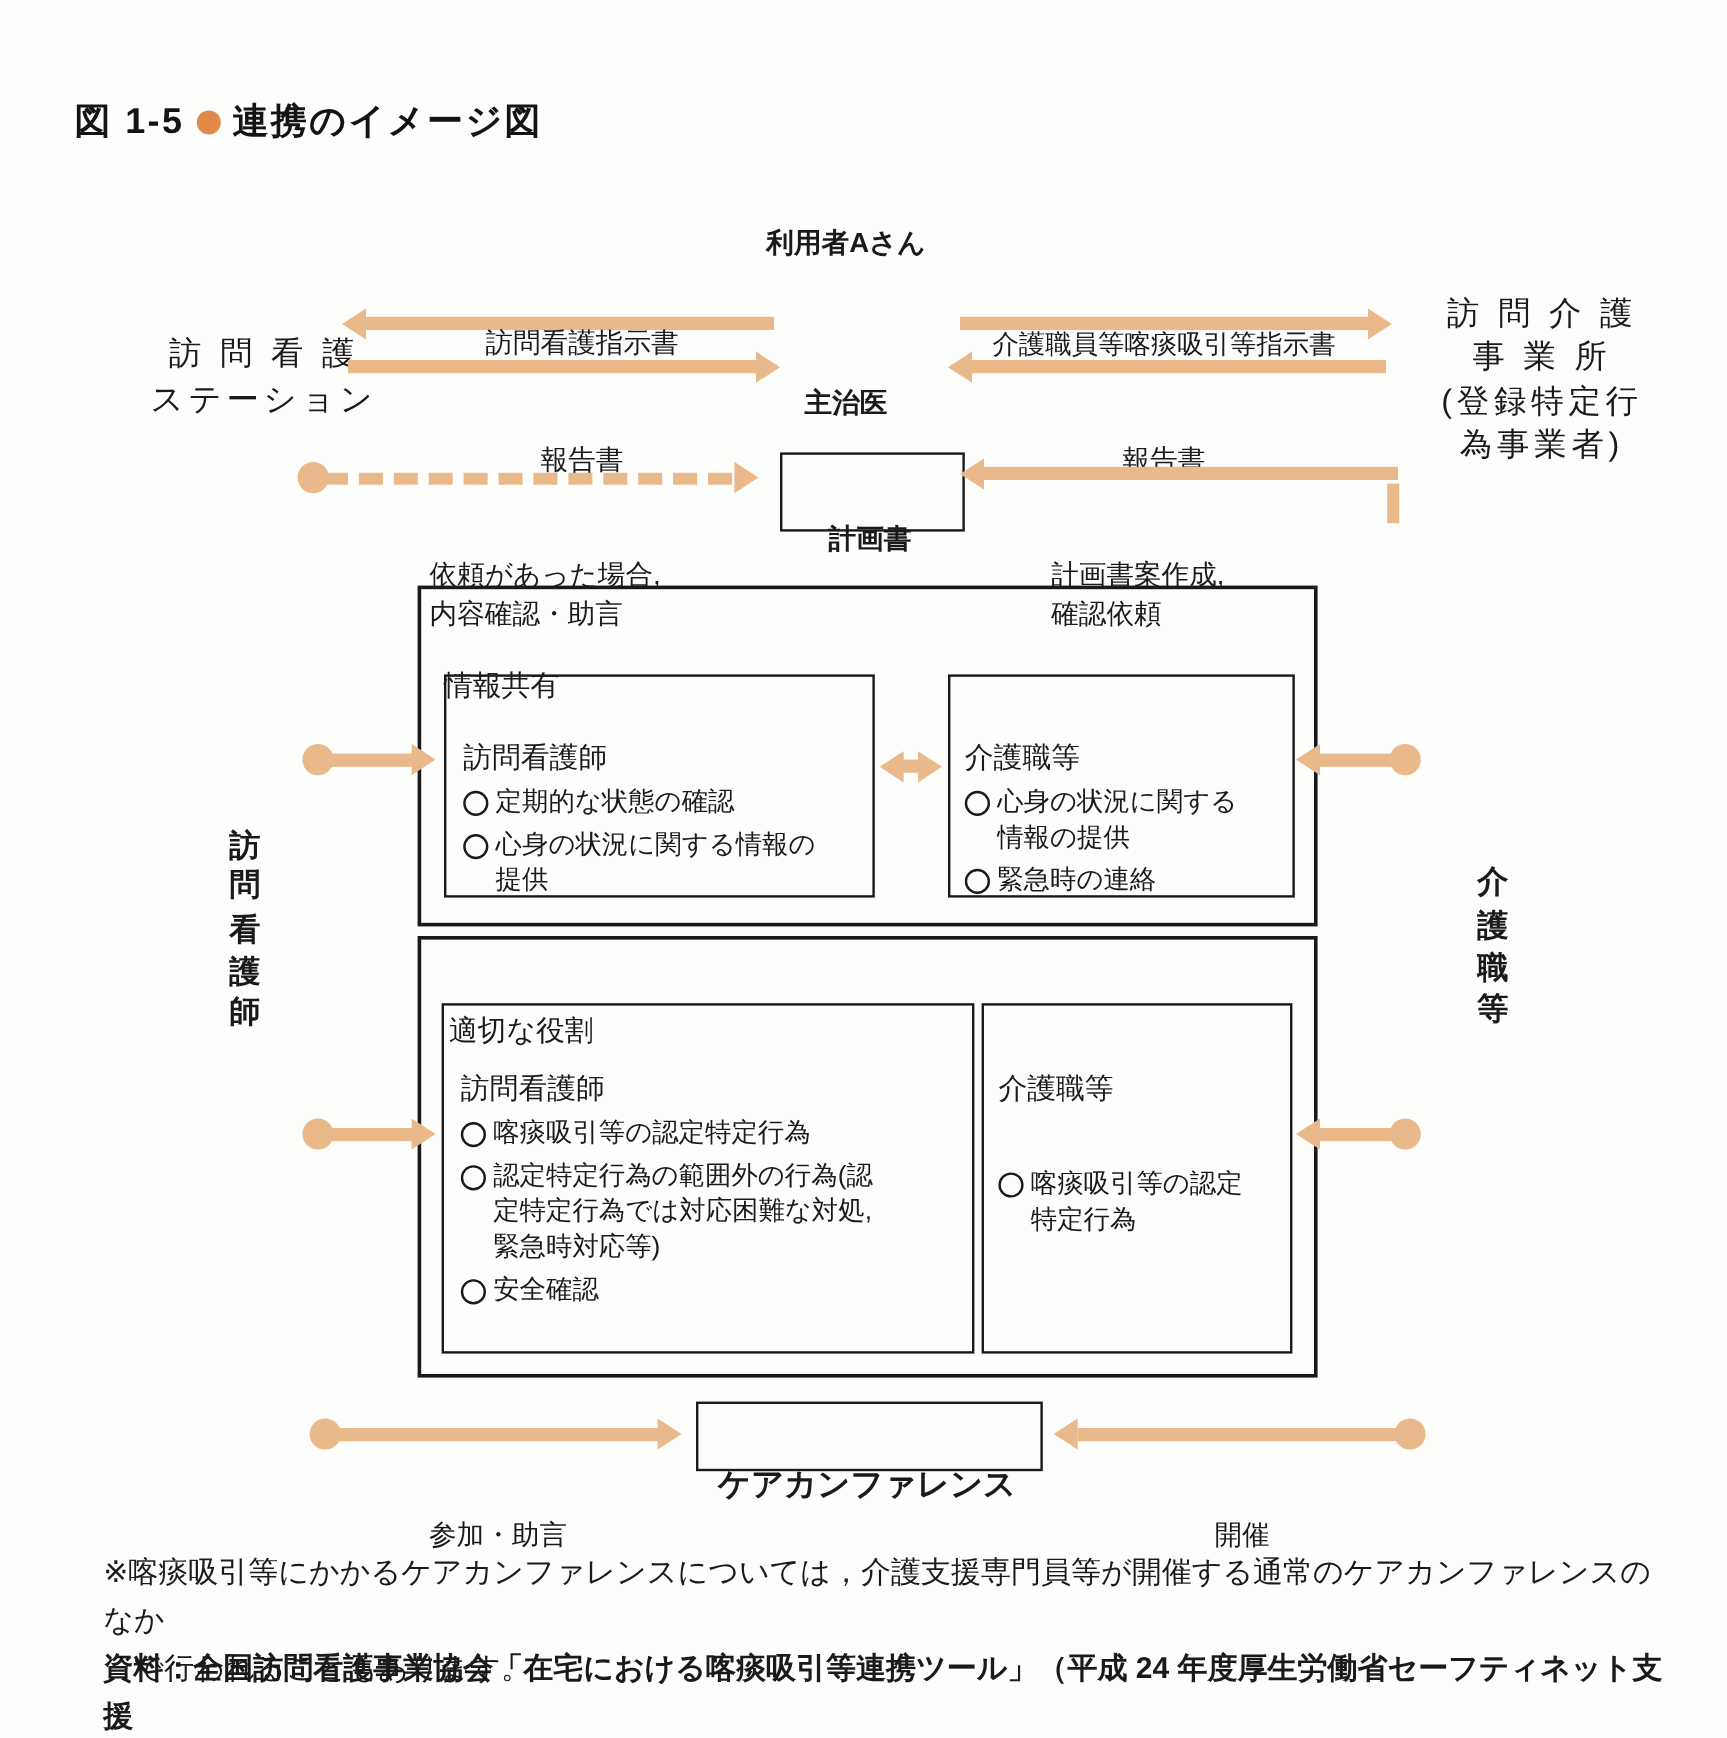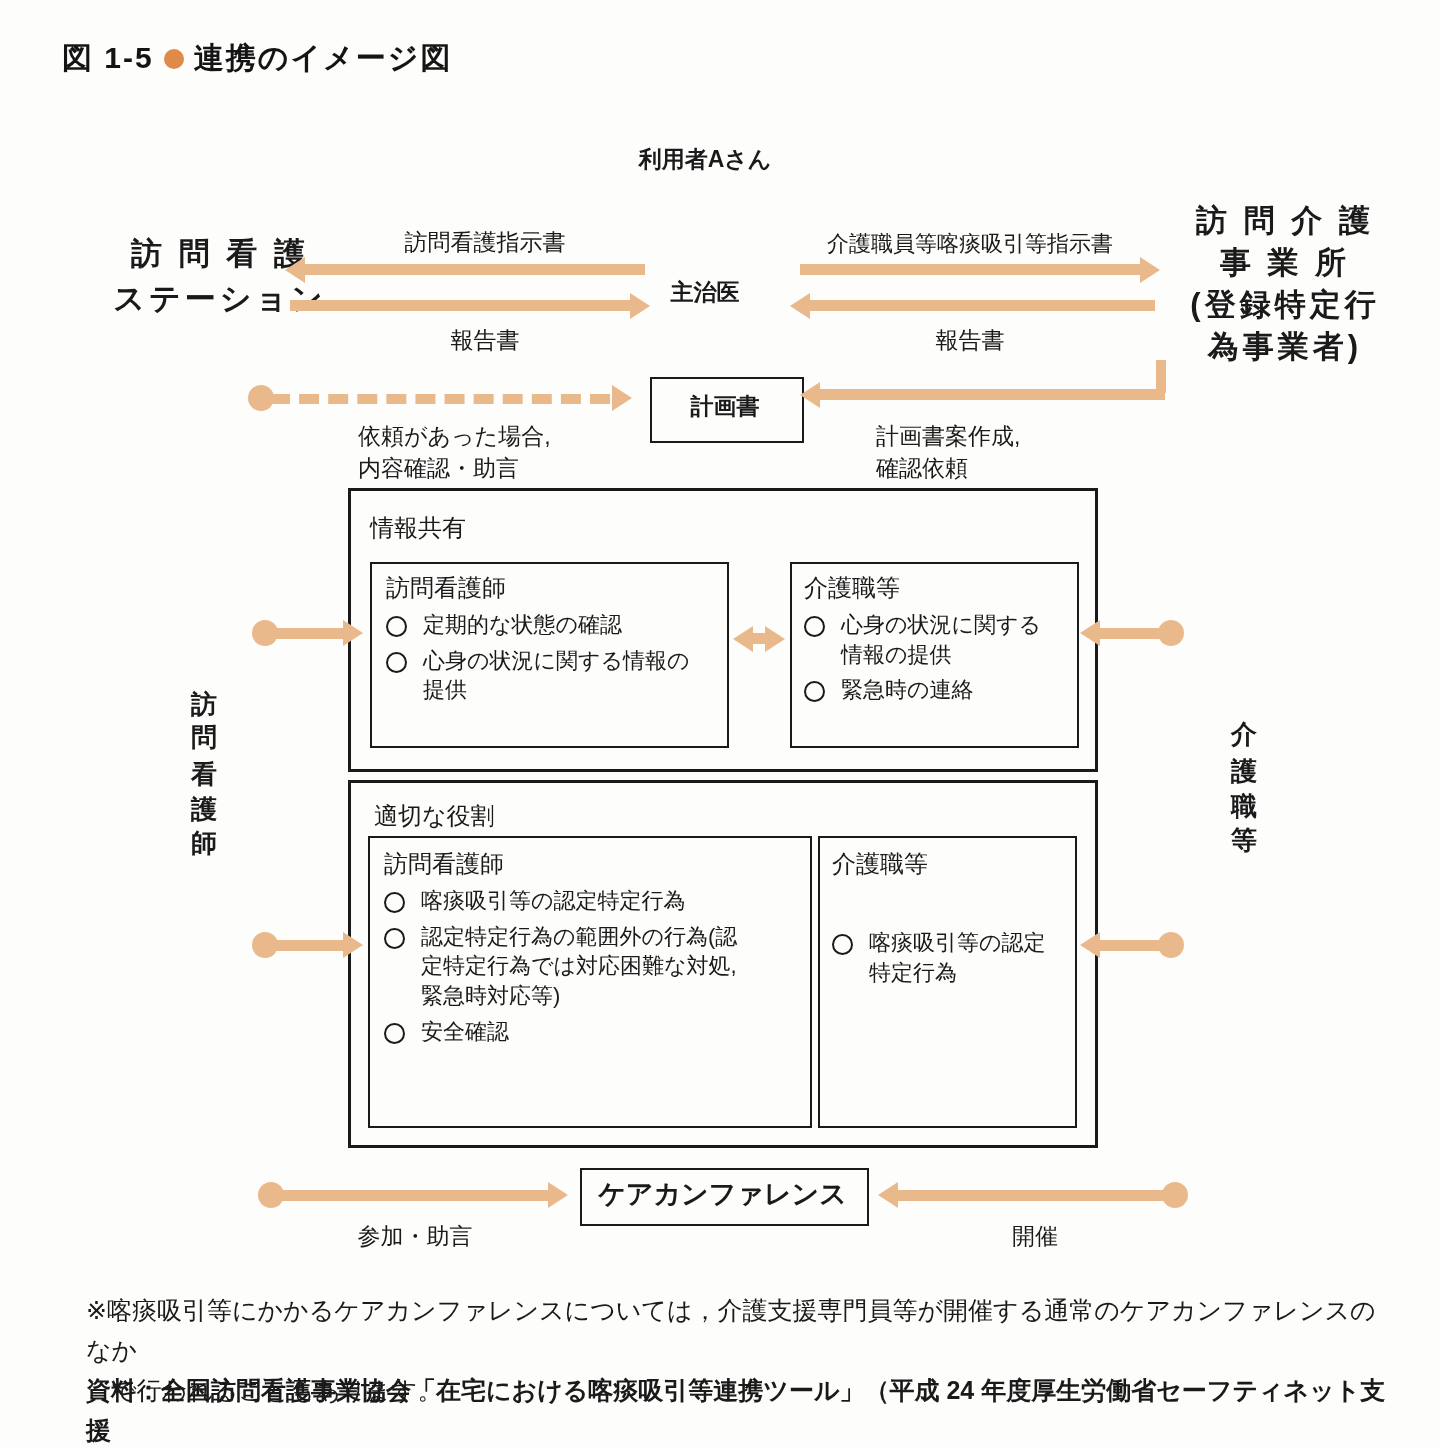--- a/index.html
+++ b/index.html
@@ -1,40 +1,40 @@
 <!DOCTYPE html>
 <html><head>
 <meta charset="utf-8">
 <style>
   html,body{margin:0;padding:0;background:#fdfdfc;}
   body{width:1439px;height:1448px;position:relative;font-family:"Liberation Sans","DejaVu Sans",sans-serif;color:#1a1a1a;overflow:hidden;}
-  .abs{position:absolute;}
+  .abs{position:absolute;margin-top:43px;}
   
   #fig-title{left:62px;top:38px;font-size:30px;font-weight:bold;letter-spacing:2px;color:#141414;display:flex;align-items:center;gap:10px;}
   #fig-title .dot{width:20px;height:20px;border-radius:50%;background:#e08a4a;display:inline-block;}
   
   .lbl{font-size:20px;line-height:1.25;white-space:pre-line;}
-  .lbl.big{font-size:31px;font-weight:bold;letter-spacing:4px;}
+  .lbl.big{font-size:27px;font-weight:normal;letter-spacing:4px;}
   .lbl.mid{font-size:23px;font-weight:bold;}
   .center{text-align:center;}
   
   .arrow-line{position:absolute;height:11px;background:#e9b98c;}
   .arrow-head{position:absolute;width:0;height:0;}
   .ah-left{border-top:13px solid transparent;border-bottom:13px solid transparent;border-right:20px solid #e9b98c;}
   .ah-right{border-top:13px solid transparent;border-bottom:13px solid transparent;border-left:20px solid #e9b98c;}
   .ball{position:absolute;width:26px;height:26px;border-radius:50%;background:#e9b98c;}
   .dashed{position:absolute;height:0;border-top:10px dashed #e9b98c;}
   
   .box{position:absolute;border:2px solid #1a1a1a;background:transparent;}
   .box.thin{border-width:2px;}
   .box.thick{border-width:3px;}
   
   .vert{position:absolute;font-size:26px;font-weight:bold;line-height:1.5;text-align:center;}
   
-  .bul{display:flex;gap:16px;align-items:flex-start;margin-top:6px;}
+  .bul{display:flex;gap:6px;align-items:flex-start;margin-top:6px;}
   .bul .cir{flex:none;width:17px;height:17px;border:2px solid #1a1a1a;border-radius:50%;margin-top:6px;}
   .bul .txt{font-size:22px;line-height:1.35;}
   .sec-head{font-size:24px;font-weight:normal;margin-bottom:4px;}
   
   .foot{position:absolute;font-size:25px;line-height:1.6;}
 </style>
 </head>
 <body>
 
 <div class="abs" id="fig-title">

